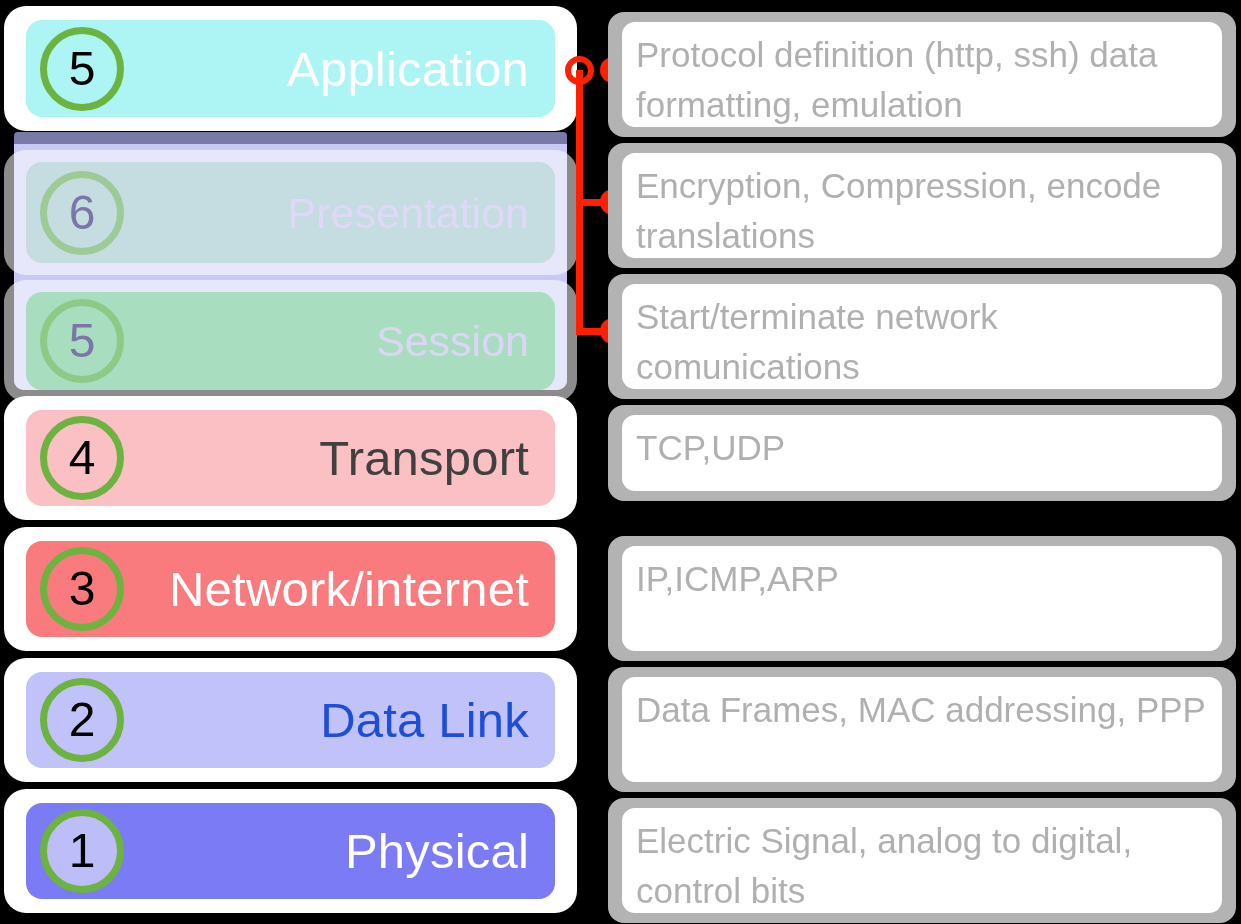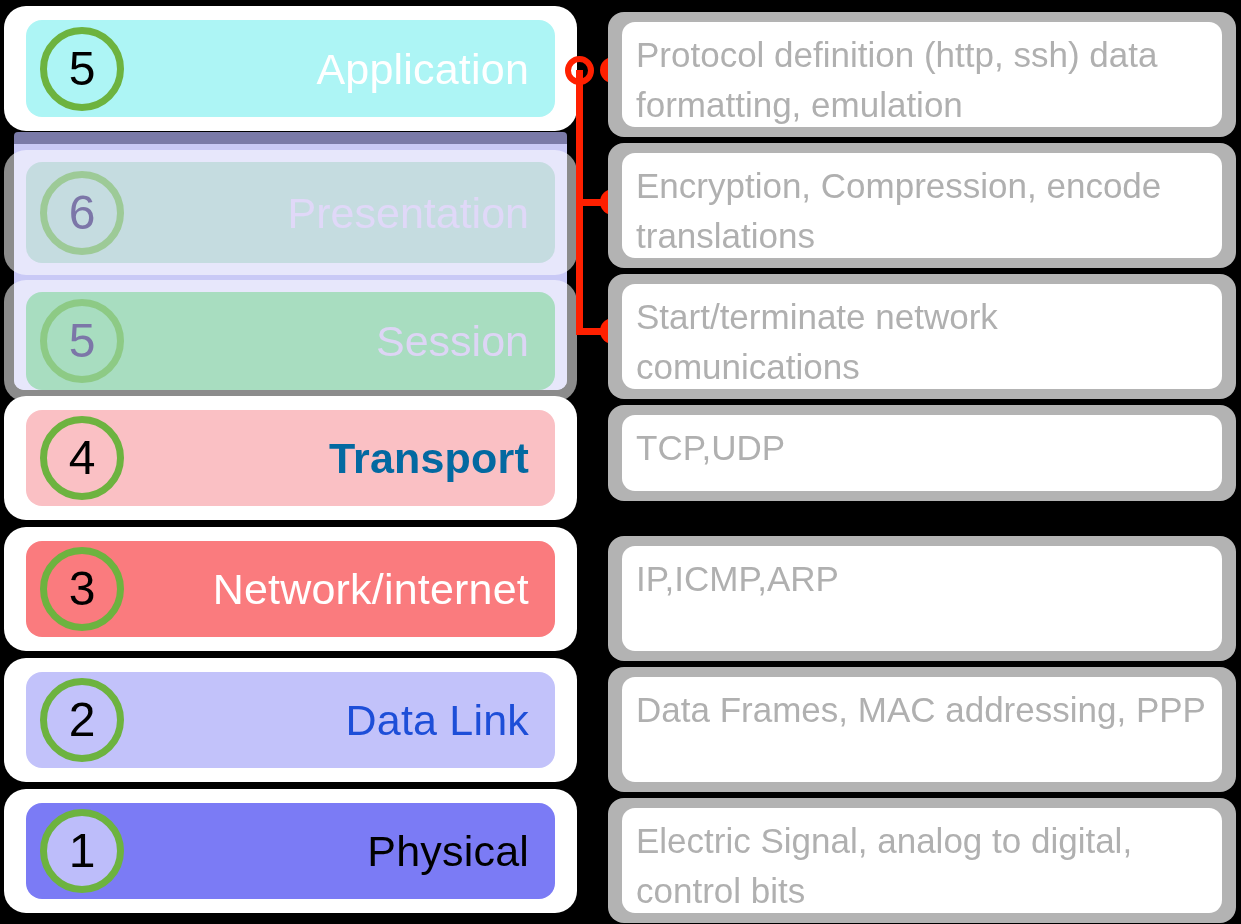--- a/index.html
+++ b/index.html
@@ -26,21 +26,21 @@
   .layer-num-circle{
     position:absolute;left:14px;top:50%;transform:translateY(-50%);
     width:84px;height:84px;border-radius:50%;
     border:7px solid #6DB33F;
     box-sizing:border-box;
     display:flex;align-items:center;justify-content:center;
     font-size:48px;color:#000;line-height:1;
   }
   .layer-label{
     position:absolute;right:26px;top:50%;transform:translateY(-50%);
-    font-size:43px;color:#ffffff;white-space:nowrap;
+    font-size:49px;color:#ffffff;white-space:nowrap;
     letter-spacing:0.2px;
   }
 
   
   #layer-group-wrapper{
     position:absolute;left:14px;top:132px;width:553px;height:258px;
     background:#DCDCF8;border-radius:10px;
   }
   #layer-group-topbar{
     position:absolute;left:0;right:0;top:0;height:12px;
@@ -134,42 +134,42 @@
     <div class="faded-card" style="top:280px;height:122px;">
       <div class="faded-band" style="background:#A8DDC0;">
         <div class="faded-circle">5</div>
         <div class="faded-label" style="color:#DDD5F5;">Session</div>
       </div>
     </div>
 
     <div class="layer-card" style="top:396px;height:124px;">
       <div class="layer-band" style="background:#FAC0C4;">
         <div class="layer-num-circle">4</div>
-        <div class="layer-label" style="color:#0369a1;font-weight:bold;">Transport</div>
+        <div class="layer-label" style="color:#404040;">Transport</div>
       </div>
     </div>
 
     <div class="layer-card" style="top:527px;height:124px;">
       <div class="layer-band" style="background:#FA7B7E;">
         <div class="layer-num-circle">3</div>
         <div class="layer-label" style="color:#FFFFFF;">Network/internet</div>
       </div>
     </div>
 
     <div class="layer-card" style="top:658px;height:124px;">
       <div class="layer-band" style="background:#C2C2FA;">
         <div class="layer-num-circle">2</div>
         <div class="layer-label" style="color:#1d4ed8;">Data Link</div>
       </div>
     </div>
 
     <div class="layer-card" style="top:789px;height:124px;">
       <div class="layer-band" style="background:#7B7BF5;">
         <div class="layer-num-circle" style="background:#BDBDFA;">1</div>
-        <div class="layer-label" style="color:#000000;text-align:right;">Physical</div>
+        <div class="layer-label" style="color:#ffffff;text-align:right;">Physical</div>
       </div>
     </div>
   </div>
 
   <div id="red-connector">
     <div id="red-spine"></div>
     <div id="red-open-circle"></div>
 
     <div class="red-stub" style="top:199px;"></div>
     <div class="red-stub" style="top:328px;"></div>

